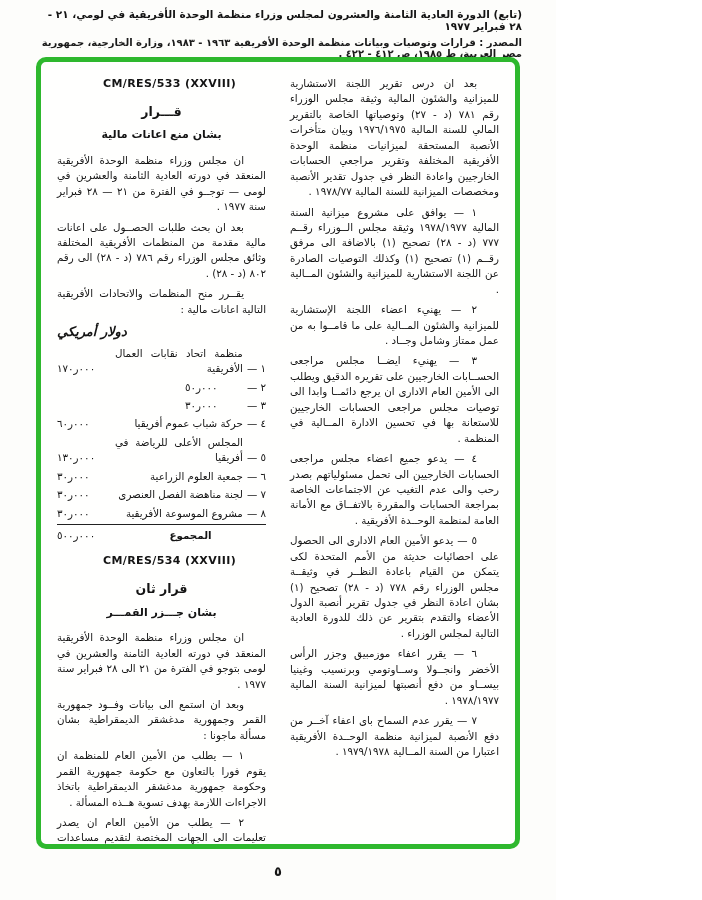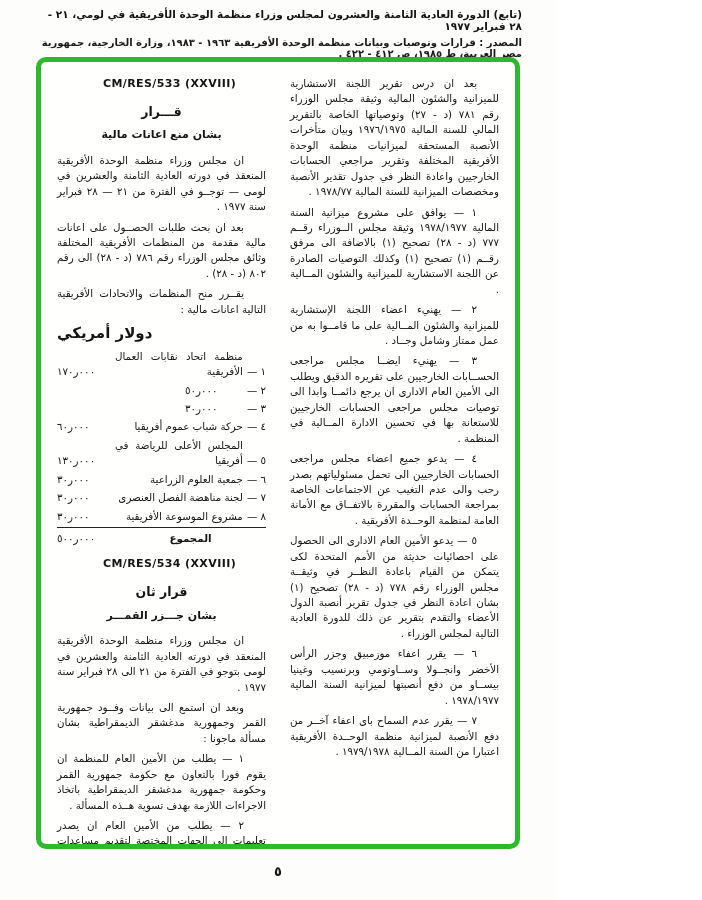--- a/index.html
+++ b/index.html
@@ -18,21 +18,21 @@
     box-sizing:border-box; padding:14px 16px;
     display:flex; gap:24px; direction:rtl; overflow:hidden;
     background:#fffffe;
   }
   .col { flex:1; font-size:10.3px; line-height:1.5; text-align:justify; }
   .col p { margin:0 0 5px 0; text-indent:22px; }
   .docref { direction:ltr; text-align:center; font-weight:bold; font-size:11px; letter-spacing:0.4px; margin:0 0 10px 16px; }
   .docref2 { margin-top:10px; }
   .res-title { text-align:center; font-weight:bold; font-size:12.5px; margin:2px 0 6px 0; }
   .res-subtitle { text-align:center; font-weight:bold; font-size:11px; margin:0 0 9px 0; }
-  .currency { text-align:left; font-size:15px; font-weight:bold; margin:2px 2px 4px 0; }
+  .currency { text-align:left; font-size:13px; font-weight:bold; margin:2px 2px 4px 0;font-style:italic; }
   .grant-row { display:flex; align-items:flex-end; margin:0 0 3px 0; }
   .g-num { white-space:nowrap; margin-left:4px; }
   .g-name { flex:1; }
   .g-amount { min-width:58px; text-align:left; direction:rtl; white-space:nowrap; }
   .total-row { display:flex; border-top:1.2px solid #222; margin-top:3px; padding-top:3px; margin-bottom:4px; }
   .total-label { flex:1; text-align:center; font-weight:bold; }
   .page-number { position:absolute; top:864px; left:0; width:100%; text-align:center; font-size:13px; font-weight:bold; }
 </style>
 </head>
 <body>

